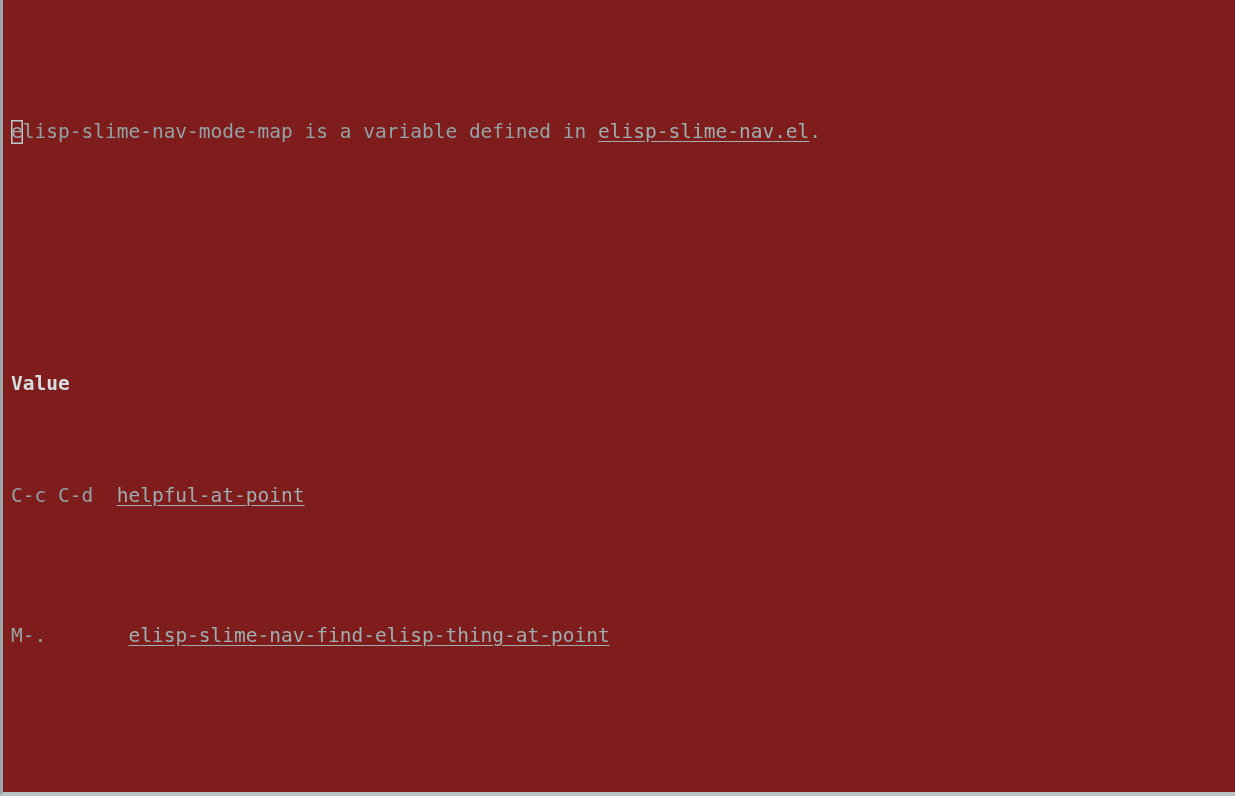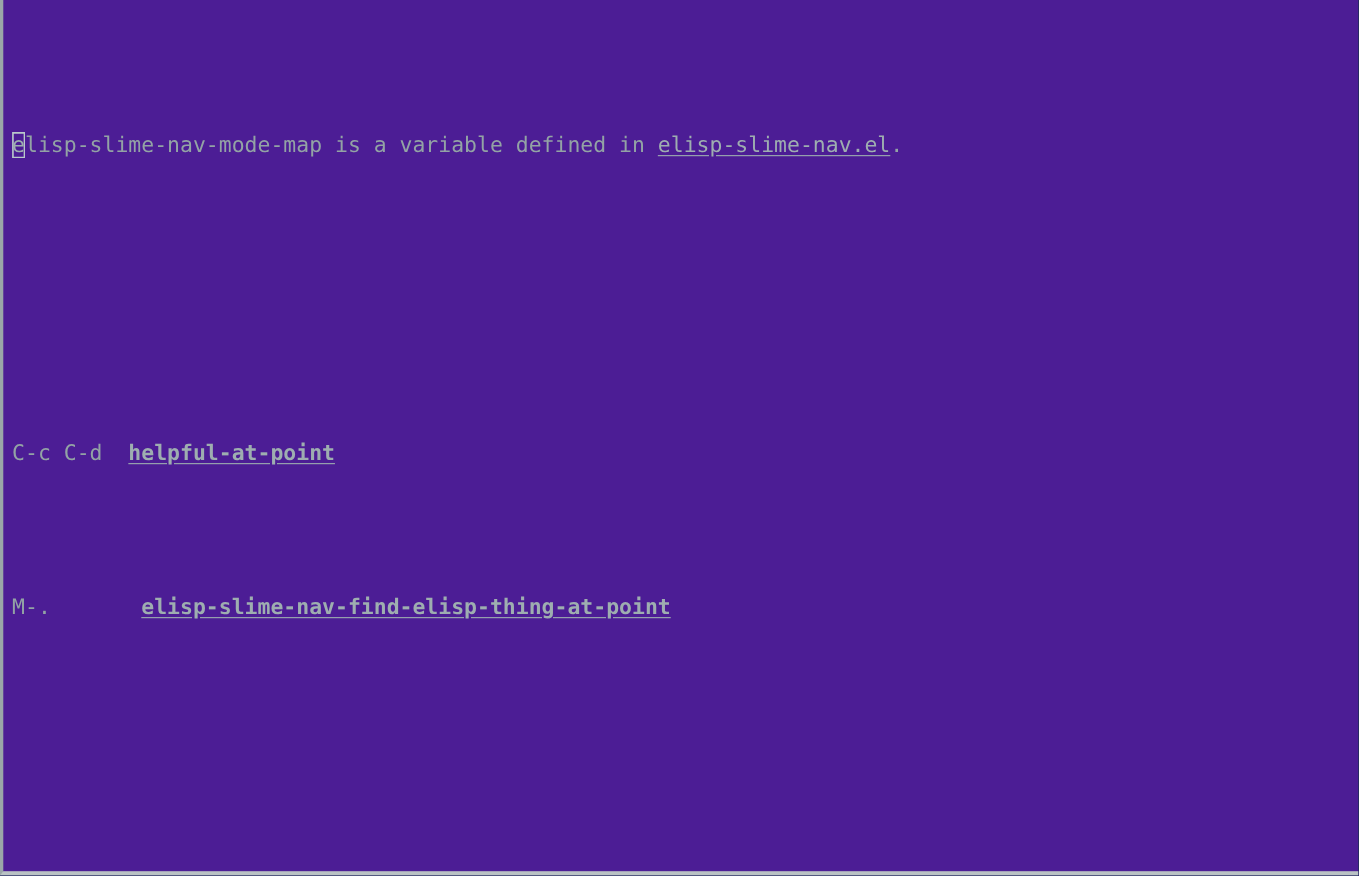--- a/index.html
+++ b/index.html
@@ -13,21 +13,21 @@
     height: 796px;
     overflow: hidden;
     font-family: "DejaVu Sans Mono", "Liberation Mono", monospace;
   }
 
   
   #frame {
     position: relative;
     width: 1235px;
     height: 796px;
-    background: #4c1d95;
+    background: #7f1d1d;
     border-left: 3px solid #9aa6a8;
     border-bottom: 4px solid #b9c2c4;
     box-sizing: border-box;
     overflow: hidden;
   }
 
   #buffer {
     position: absolute;
     left: 0;
     top: 0;
@@ -41,21 +41,21 @@
     color: #9eaeb0;
     white-space: pre;
   }
 
   .line { white-space: pre; height: 28px; }
   .blank { height: 28px; }
 
   
   .plain     { color: #93a3a5; }
   .heading   { color: #d6dedf; font-weight: bold; }
-  .link      { color: #9eaeb0; text-decoration: underline; text-underline-offset: 3px; font-weight: bold; }
+  .link      { color: #9eaeb0; text-decoration: underline; text-underline-offset: 3px; }
   .filelink  { color: #9eaeb0; text-decoration: underline; text-underline-offset: 3px; }
 
   
   .cursor {
     display: inline-block;
     color: #9eaeb0;
     box-shadow: inset 0 0 0 1.5px #b9c8ca;
     padding: 0;
     line-height: 24px;
     vertical-align: baseline;
@@ -66,20 +66,21 @@
 
 <div id="frame">
   <div id="buffer">
 
     
     <div class="line"><span class="cursor">e</span><span class="plain">lisp-slime-nav-mode-map</span><span class="plain"> is a variable defined in </span><span class="filelink">elisp-slime-nav.el</span><span class="plain">.</span></div>
 
     <div class="blank"></div>
 
     
+    <div class="line"><span class="heading">Value</span></div>
 
     <div class="line"><span class="plain">C-c C-d</span><span class="plain">  </span><span class="link">helpful-at-point</span></div>
 
 
     <div class="line"><span class="plain">M-.</span><span class="plain">       </span><span class="link">elisp-slime-nav-find-elisp-thing-at-point</span></div>
 
     
 
     
 

